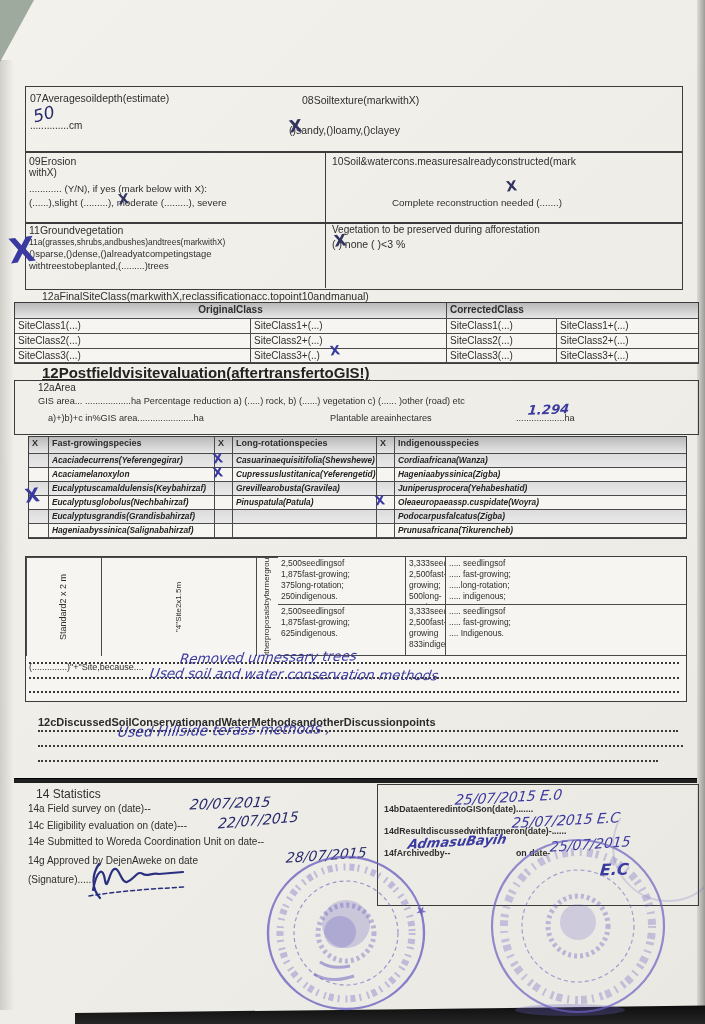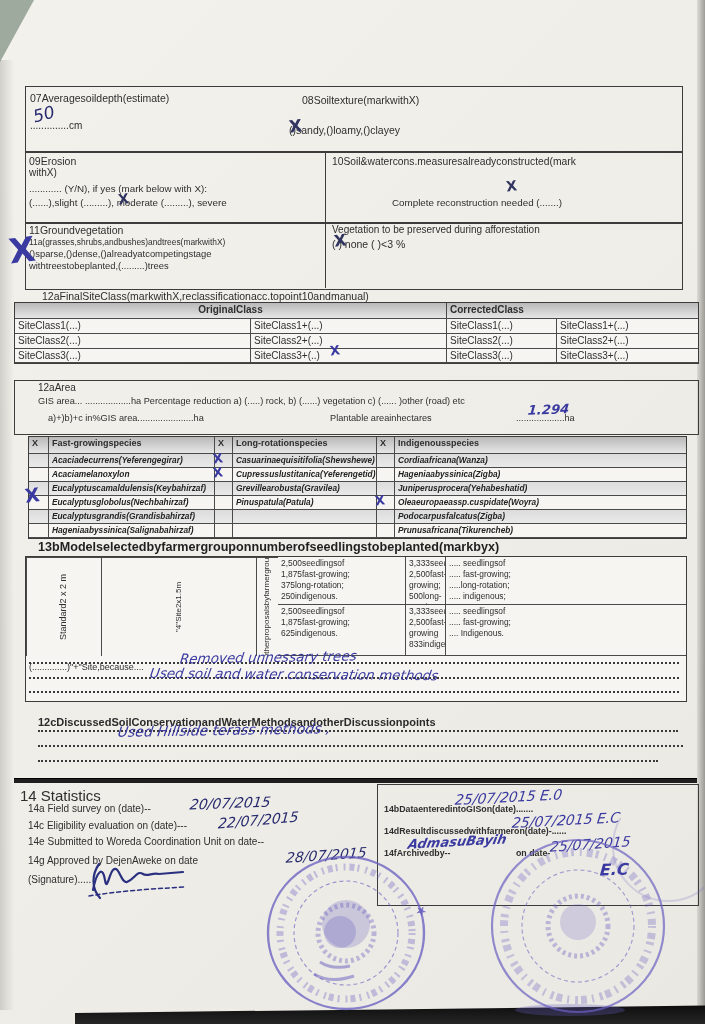--- a/index.html
+++ b/index.html
@@ -93,20 +93,21 @@
     <div class="cell">SiteClass2+(...)</div>
     <div class="cell">SiteClass2(...)</div>
     <div class="cell last">SiteClass2+(...)</div>
     <div class="cell">SiteClass3(...)</div>
     <div class="cell">SiteClass3+(..)</div>
     <div class="cell">SiteClass3(...)</div>
     <div class="cell last">SiteClass3+(...)</div>
   </div>
   <div class="xm" style="left:330px;top:344px;font-size:13px;">X</div>
 
+  <div class="t" style="left:42px;top:364px;font-size:15px;font-weight:bold;text-decoration:underline;color:#222;">12Postfieldvisitevaluation(aftertransfertoGIS!)</div>
   <div class="box" style="left:14px;top:380px;width:683px;height:53px;"></div>
   <div class="t" style="left:38px;top:382px;font-size:10px;">12aArea</div>
   <div class="t" style="left:38px;top:396px;font-size:9.2px;">GIS area... ..................ha Percentage reduction a) (.....) rock, b) (......) vegetation c) (...... )other (road) etc</div>
   <div class="t" style="left:48px;top:413px;font-size:9.2px;">a)+)b)+c in%GIS area......................ha</div>
   <div class="t" style="left:330px;top:413px;font-size:9.2px;">Plantable areainhectares</div>
   <div class="t" style="left:516px;top:413px;font-size:9.2px;">...................ha</div>
   <div class="hw" style="left:528px;top:402px;font-size:13px;font-weight:600;">1.294</div>
 
   <div class="grid" style="left:28px;top:436px;width:657px;height:101px;grid-template-columns:20px 166px 18px 144px 18px 291px;grid-template-rows:17px repeat(6,14px);">
     <div class="cell hdr" style="font-size:9px;">X</div>
@@ -156,21 +157,20 @@
     <div class="cell"></div>
     <div class="cell sp"></div>
     <div class="cell"></div>
     <div class="cell sp last">Prunusafricana(Tikurencheb)</div>
   </div>
   <div class="xm" style="left:213px;top:452px;font-size:13px;">X</div>
   <div class="xm" style="left:213px;top:466px;font-size:13px;">X</div>
   <div class="xm" style="left:25px;top:486px;font-size:19px;">X</div>
   <div class="xm" style="left:375px;top:494px;font-size:13px;">X</div>
 
-  <div class="t" style="left:38px;top:540px;font-size:12.6px;font-weight:bold;color:#1f1f1f;">13bModelselectedbyfarmergrouponnumberofseedlingstobeplanted(markbyx)</div>
   <div class="grid" style="left:25px;top:556px;width:660px;height:144px;grid-template-columns:75px 155px 22px 128px 40px 240px;grid-template-rows:48px 51px 45px;">
     <div class="cell vert" style="grid-row:1/3;">Standard2 x 2 m</div>
     <div class="cell pre" style="font-size:8.4px;">2,500seedlingsof
 1,875fast-growing;
 375long-rotation;
 250indigenous.</div>
     <div class="cell vert" style="grid-row:1/3;font-size:8px;">"4"Site2x1.5m</div>
     <div class="cell pre" style="font-size:8.4px;">3,333seedlingsof
 2,500fast-growing;
 500long-rotation;
@@ -200,21 +200,21 @@
   <div class="hw" style="left:150px;top:666px;font-size:13.5px;transform:rotate(0.5deg) skewX(-8deg);">Used  soil and   water   conservation  methods</div>
 
   <div class="t" style="left:38px;top:716px;font-size:11px;font-weight:bold;color:#2a2a2a;">12cDiscussedSoilConservationandWaterMethodsandotherDiscussionpoints</div>
   <div class="dotline" style="left:38px;top:730px;width:640px;"></div>
   <div class="dotline" style="left:38px;top:745px;width:645px;"></div>
   <div class="dotline" style="left:38px;top:760px;width:620px;"></div>
   <div class="hw" style="left:118px;top:722px;font-size:14px;transform:rotate(-1deg) skewX(-9deg);">Used   Hillside  terass   methods ,</div>
 
   <div class="bar" style="left:14px;top:778px;width:683px;height:4px;"></div>
   <div class="box" style="left:377px;top:784px;width:320px;height:120px;border-width:1.3px;"></div>
-  <div class="t" style="left:20px;top:787px;font-size:15px;">14 Statistics</div>
+  <div class="t" style="left:36px;top:787px;font-size:12px;">14 Statistics</div>
   <div class="t" style="left:28px;top:803px;font-size:10px;">14a Field survey on (date)--</div>
   <div class="t" style="left:28px;top:820px;font-size:10px;">14c Eligibility evaluation on (date)---</div>
   <div class="t" style="left:28px;top:836px;font-size:10px;">14e Submitted to Woreda Coordination Unit  on date--</div>
   <div class="t" style="left:28px;top:855px;font-size:10px;text-align:center;">14g Approved by  DejenAweke on date</div>
   <div class="t" style="left:28px;top:874px;font-size:10px;">(Signature).....</div>
   <div class="hw dark" style="left:190px;top:795px;font-size:14px;transform:rotate(-2deg) skewX(-10deg);">20/07/2015</div>
   <div class="hw dark" style="left:218px;top:812px;font-size:14px;transform:rotate(-5deg) skewX(-10deg);">22/07/2015</div>
   <div class="hw dark" style="left:286px;top:847px;font-size:14px;transform:rotate(-4deg) skewX(-10deg);">28/07/2015</div>
 
   <div class="t" style="left:384px;top:804px;font-size:8.8px;font-weight:bold;">14bDataenteredintoGISon(date).......</div>

